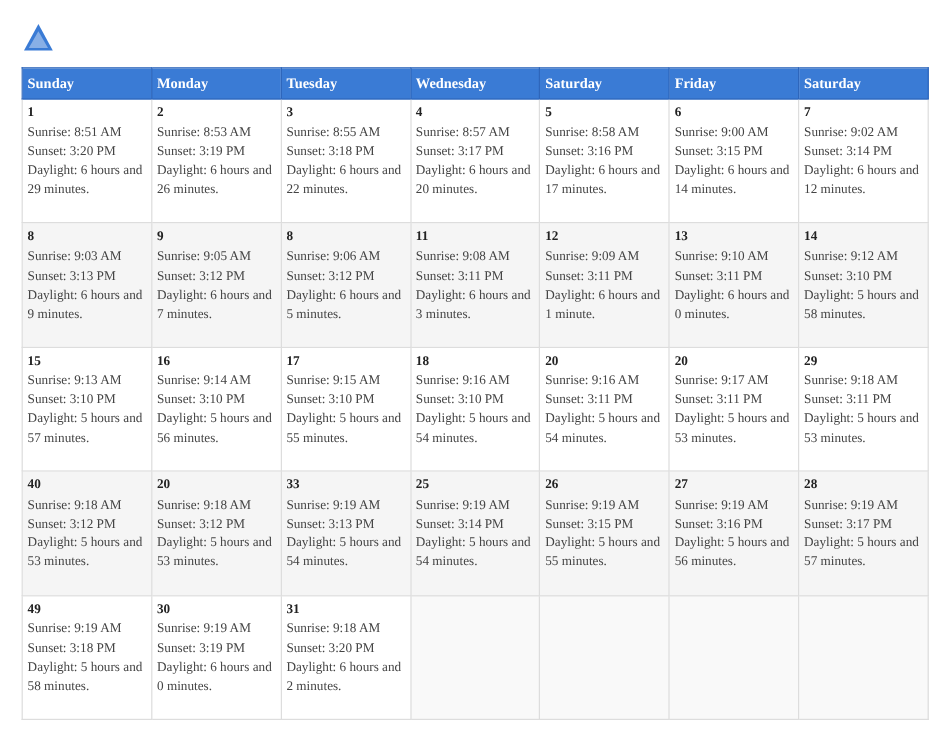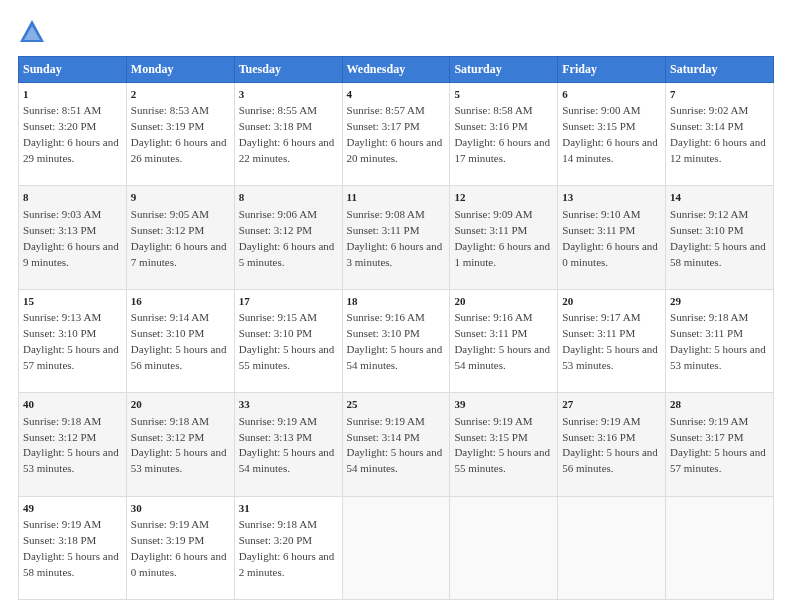--- a/index.html
+++ b/index.html
@@ -241,21 +241,21 @@
           </td>
           <td>
             <span class="day-num">33</span>
             <div class="day-info">Sunrise: 9:19 AM<br>Sunset: 3:13 PM<br>Daylight: 5 hours and 54 minutes.</div>
           </td>
           <td>
             <span class="day-num">25</span>
             <div class="day-info">Sunrise: 9:19 AM<br>Sunset: 3:14 PM<br>Daylight: 5 hours and 54 minutes.</div>
           </td>
           <td>
-            <span class="day-num">39</span>
+            <span class="day-num">26</span>
             <div class="day-info">Sunrise: 9:19 AM<br>Sunset: 3:15 PM<br>Daylight: 5 hours and 55 minutes.</div>
           </td>
           <td>
             <span class="day-num">27</span>
             <div class="day-info">Sunrise: 9:19 AM<br>Sunset: 3:16 PM<br>Daylight: 5 hours and 56 minutes.</div>
           </td>
           <td>
             <span class="day-num">28</span>
             <div class="day-info">Sunrise: 9:19 AM<br>Sunset: 3:17 PM<br>Daylight: 5 hours and 57 minutes.</div>
           </td>

